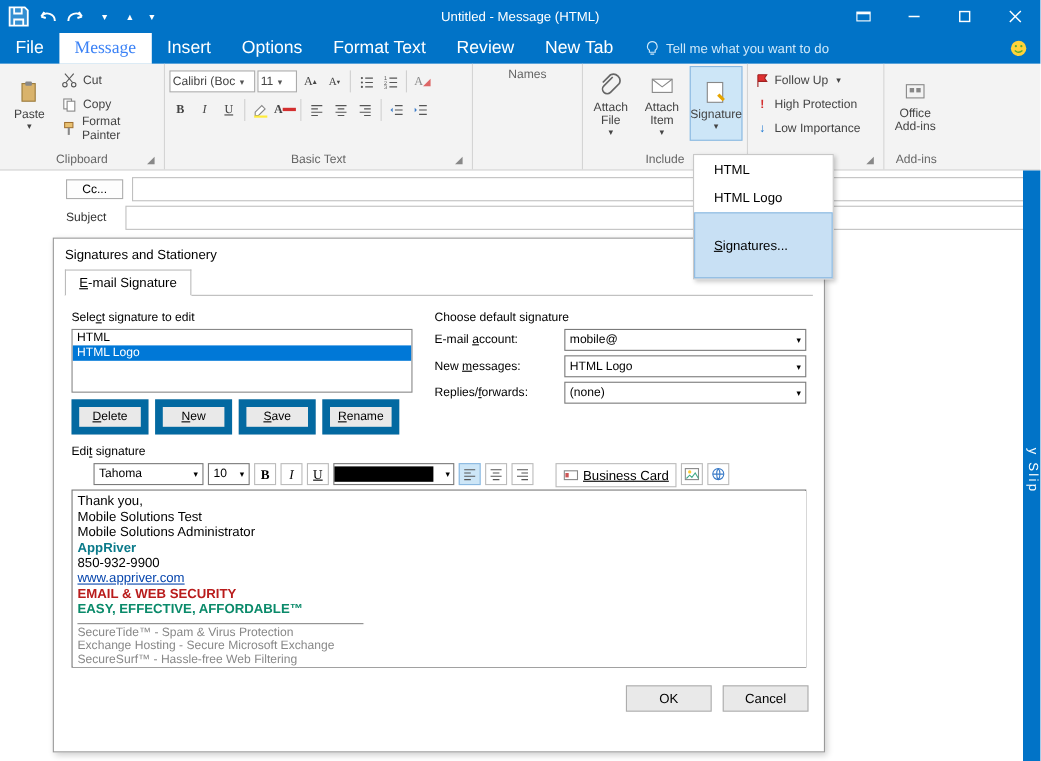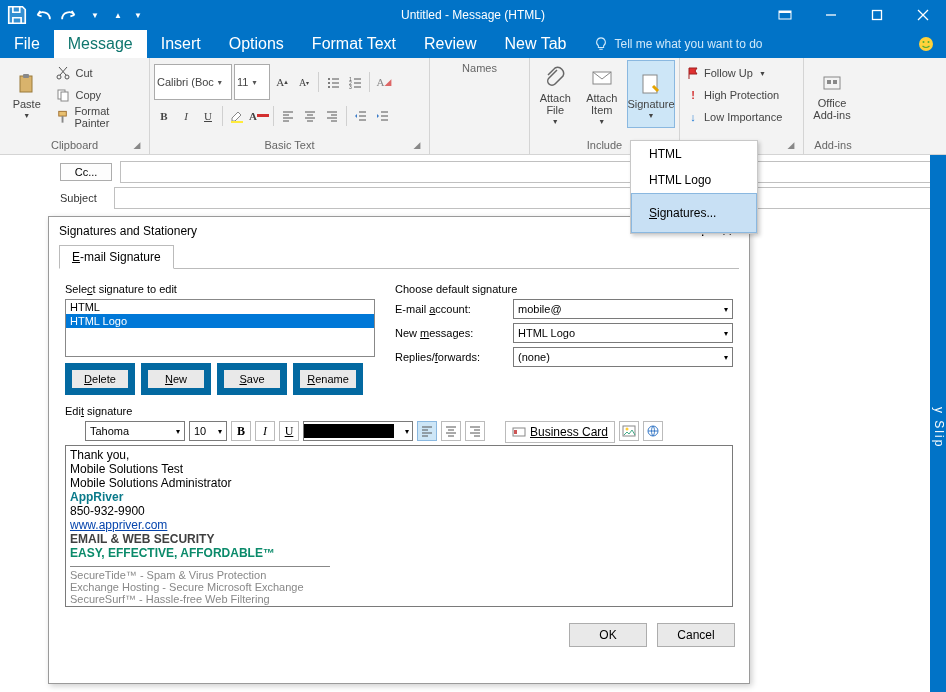--- a/index.html
+++ b/index.html
@@ -5,48 +5,48 @@
 * { box-sizing: border-box; font-family: "Segoe UI", Tahoma, sans-serif; }
 body { margin: 0; padding: 0; width: 946px; height: 692px; overflow: hidden; background: #fff; font-size: 12px; position: relative; }
 .titlebar { height: 30px; background: #0173c7; color: #fff; display: flex; align-items: center; position: relative; }
 .qat { display: flex; align-items: center; gap: 4px; padding-left: 6px; }
 .qat-btn { width: 22px; height: 22px; display: flex; align-items: center; justify-content: center; color: #fff; cursor: pointer; }
 .title-text { position: absolute; left: 50%; transform: translateX(-50%); font-size: 12px; }
 .win-ctrls { position: absolute; right: 0; top: 0; display: flex; }
 .win-ctrls div { width: 46px; height: 30px; display: flex; align-items: center; justify-content: center; cursor: pointer; color: #fff; }
 .menubar { height: 28px; background: #0173c7; color: #fff; display: flex; align-items: stretch; }
 .menubar .tab { padding: 0 14px; display: flex; align-items: center; cursor: pointer; font-size: 16px; }
-.menubar .tab.active { background: #fff; color: #0f766e; }
+.menubar .tab.active { background: #fff; color: #3b82f6; font-family: Liberation Serif, serif; }
 .menubar .tab.file { color: #fff; }
 .tellme { display: flex; align-items: center; gap: 6px; padding: 0 14px; color: #cfe8f9; }
 .smiley { margin-left: auto; margin-right: 12px; display: flex; align-items: center; }
 .ribbon { height: 97px; background: #f3f3f3; border-bottom: 1px solid #d4d4d4; display: flex; font-size: 11px; color: #444; position: relative; }
 .ribbon-group { border-right: 1px solid #d4d4d4; display: flex; flex-direction: column; justify-content: space-between; padding: 2px 4px 0 4px; }
 .ribbon-group-title { text-align: center; font-size: 11px; color: #666; padding: 2px 0 3px; position: relative; }
 .ribbon-dlg { position: absolute; right: 2px; bottom: 2px; width: 12px; height: 12px; font-size: 9px; color: #888; cursor: pointer; }
 .rg-body { display: flex; align-items: flex-start; gap: 4px; }
 .big-btn { display: flex; flex-direction: column; align-items: center; justify-content: center; width: 48px; height: 68px; cursor: pointer; text-align: center; line-height: 1.1; gap: 2px; padding-top: 4px; }
 .big-btn svg { width: 24px; height: 24px; }
 .small-btn { display: flex; align-items: center; gap: 4px; height: 22px; cursor: pointer; padding: 0 2px; }
 .stack { display: flex; flex-direction: column; gap: 0; }
 .font-row { display: flex; align-items: center; gap: 2px; }
-.combo { border: 1px solid #ababab; background: #fff; height: 36px; display: flex; align-items: center; padding: 0 2px; font-size: 11px; }
+.combo { border: 1px solid #ababab; background: #fff; height: 20px; display: flex; align-items: center; padding: 0 2px; font-size: 11px; }
 .combo .arrow { margin-left: 4px; font-size: 8px; color: #555; }
 .ico { width: 20px; height: 20px; display: flex; align-items: center; justify-content: center; cursor: pointer; }
 .sep-v { width: 1px; height: 20px; background: #d0d0d0; margin: 0 2px; }
 .addrbar { padding: 6px 10px 4px 10px; display: flex; align-items: center; gap: 8px; }
 .addr-btn { border: 1px solid #adadad; background: #fdfdfd; padding: 2px 10px; font-size: 11px; cursor: pointer; width: 52px; text-align: center; }
 .addr-field { border: 1px solid #c0c0c0; height: 22px; flex: 1; }
 .subject-row { padding: 0 10px 6px 60px; display: flex; align-items: center; gap: 8px; }
 .subject-lbl { width: 46px; text-align: left; font-size: 11px; color: #333; }
 .subject-field { border: 1px solid #c0c0c0; height: 22px; flex: 1; }
 .right-strip { position: absolute; right: 0; top: 155px; bottom: 0; width: 16px; background: #0173c7; color: #fff; writing-mode: vertical-rl; text-align: center; font-size: 12px; padding-top: 8px; letter-spacing: 2px; }
 .dropdown { position: absolute; left: 630px; top: 140px; width: 128px; background: #fff; border: 1px solid #c8c8c8; box-shadow: 2px 2px 4px rgba(0,0,0,.2); z-index: 50; }
 .dropdown-item { padding: 6px 18px; font-size: 12px; cursor: pointer; }
-.dropdown-item.hover { background: #c8e0f4; border: 1px solid #8ab8e0; padding: 12px 17px; }
+.dropdown-item.hover { background: #c8e0f4; border: 1px solid #8ab8e0; padding: 22px 17px; }
 .dialog { position: absolute; left: 48px; top: 216px; width: 702px; height: 468px; background: #fff; border: 1px solid #9a9a9a; box-shadow: 2px 2px 6px rgba(0,0,0,.2); z-index: 40; }
 .dialog-title { display: flex; align-items: center; padding: 6px 10px; font-size: 12px; }
 .dialog-title .spacer { flex: 1; }
 .dialog-title .help, .dialog-title .close { width: 24px; text-align: center; cursor: pointer; font-size: 14px; }
 .dlg-tabs { display: flex; margin: 0 10px -1px 10px; }
 .dlg-tab { border: 1px solid #bbb; padding: 4px 12px; font-size: 12px; cursor: pointer; background: #f0f0f0; }
 .dlg-tab.active { background: #fff; border-bottom: 1px solid #fff; }
 .dlg-body { border-top: 1px solid #bbb; margin: 0 10px; padding: 8px 6px; }
 .two-col { display: flex; gap: 20px; }
 .col-left { flex: 0 0 310px; }
@@ -481,21 +481,21 @@
           </svg>
         </div>
     </div>
     <div class="editarea">
       <div>Thank you,</div>
       <div>Mobile Solutions Test</div>
       <div>Mobile Solutions Administrator</div>
       <div style="color:#0a7a8a;font-weight:bold">AppRiver</div>
       <div>850-932-9900</div>
       <div style="color:#0645ad;text-decoration:underline">www.appriver.com</div>
-      <div style="color:#404040;font-weight:bold">EMAIL &amp; WEB SECURITY</div>
+      <div style="color:#b91c1c;font-weight:bold">EMAIL &amp; WEB SECURITY</div>
       <div style="color:#0a8a6a;font-weight:bold">EASY, EFFECTIVE, AFFORDABLE™</div>
       <div style="border-top:1px solid #888;width:260px;margin:6px 0 2px"></div>
       <div style="color:#888;font-size:11px">SecureTide™ - Spam &amp; Virus Protection</div>
       <div style="color:#888;font-size:11px">Exchange Hosting - Secure Microsoft Exchange</div>
       <div style="color:#888;font-size:11px">SecureSurf™ - Hassle-free Web Filtering</div>
     </div>
   </div>
   <div class="dlg-footer">
     <div class="dlg-btn">OK</div>
     <div class="dlg-btn">Cancel</div>

